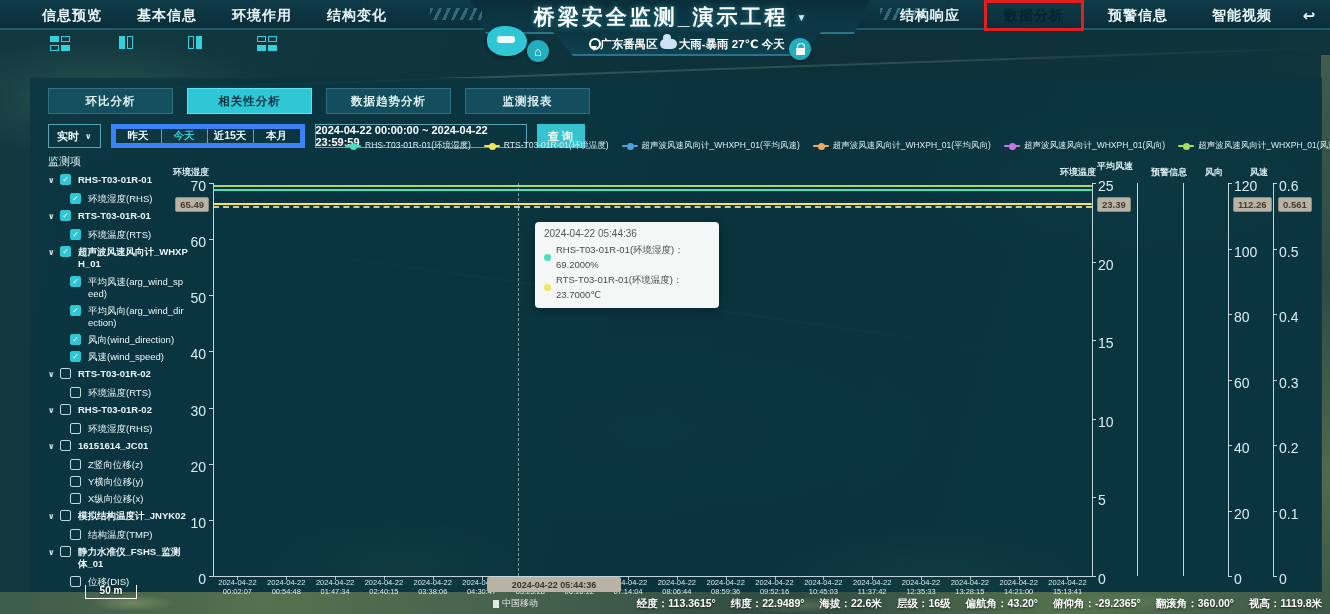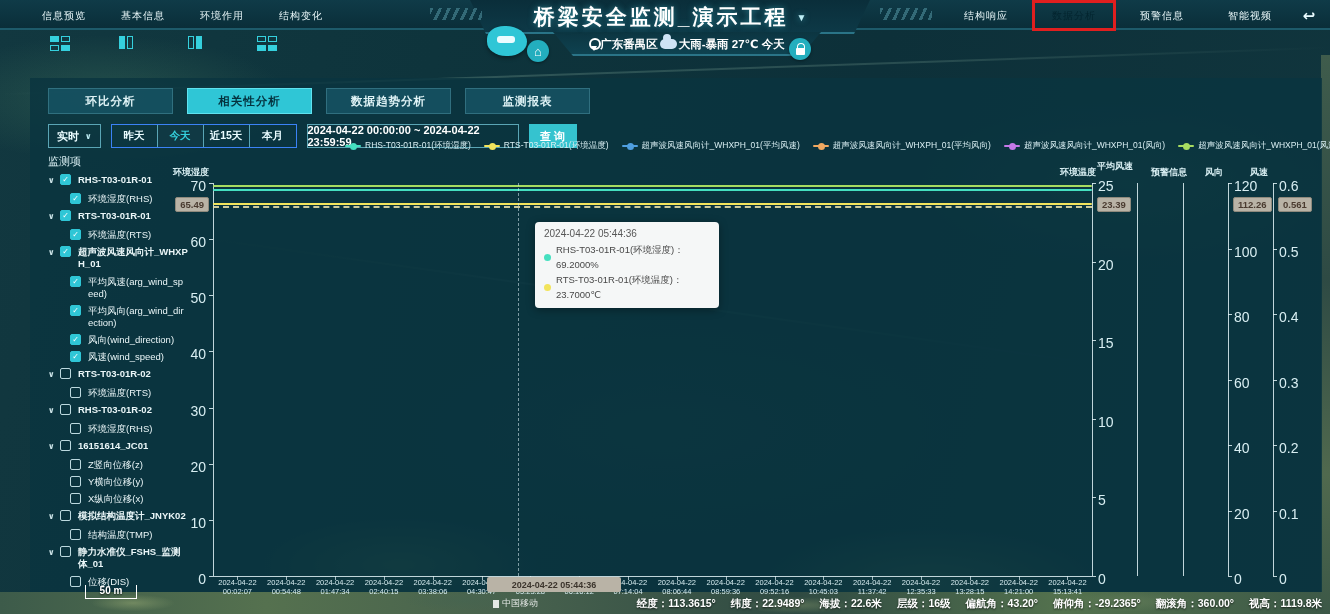--- a/index.html
+++ b/index.html
@@ -63,21 +63,21 @@
     box-shadow:0 1px 3px rgba(0,0,0,.4); cursor:pointer; }
   .home-btn { left:527px; top:40px; }
   .lock-btn { left:789px; top:38px; }
   .lock-glyph { position:relative; width:9px; height:7px; background:#fff; border-radius:1px; margin-top:4px; }
   .lock-glyph::before { content:''; position:absolute; left:1.5px; top:-5px; width:6px; height:6px;
     border:1.5px solid #fff; border-bottom:none; border-radius:4px 4px 0 0; }
 
   .nav-left { position:absolute; left:28px; top:4px; display:flex; gap:7px; }
   .nav-right { position:absolute; right:44px; top:4px; display:flex; gap:16px; }
   .nav-item { position:relative; height:23px; padding:0 14px; display:flex; align-items:center;
-    color:#e8f6f8; font-size:10px; font-weight:normal; letter-spacing:1px; cursor:pointer; }
+    color:#e8f6f8; font-size:14px; font-weight:bold; letter-spacing:1px; cursor:pointer; }
   .nav-item::before { content:''; position:absolute; inset:0; background:rgba(25,80,96,.75);
     border:1px solid rgba(120,190,205,.35); transform:skewX(-22deg); z-index:-1; }
   .nav-item.active { color:#03242e; }
   .nav-item.active::before { background:#2fc6d6; border-color:#5fe2ef; }
   .red-marker { position:absolute; inset:-4px -6px; border:3px solid #e01f1f; z-index:5; pointer-events:none; }
   .back-btn { position:absolute; right:6px; top:4px; width:30px; height:23px; display:flex;
     align-items:center; justify-content:center; color:#eafcff; font-size:15px; font-weight:bold; cursor:pointer; }
   .back-btn::before { content:''; position:absolute; inset:0; background:rgba(25,80,96,.75);
     border:1px solid rgba(120,190,205,.35); transform:skewX(-22deg); z-index:-1; }
   .icons-row { position:absolute; left:50px; top:36px; width:230px; display:flex; gap:47px; }
@@ -96,21 +96,21 @@
   .tabs { position:absolute; left:18px; top:10px; display:flex; gap:14px; }
   .tab { width:125px; height:26px; display:flex; align-items:center; justify-content:center;
     font-size:11.5px; font-weight:bold; color:#dff3f6; background:rgba(22,84,100,.85);
     border:1px solid rgba(100,175,190,.35); cursor:pointer; letter-spacing:1px; }
   .tab.active { background:#2fc6d6; color:#04323e; border-color:#5fe2ef; }
 
   .filter-row { position:absolute; left:18px; top:46px; display:flex; align-items:center; gap:10px; }
   .rt-select { height:24px; padding:0 8px; display:flex; align-items:center; gap:6px; font-size:11px;
     font-weight:bold; color:#eafcff; border:1px solid #5aa5b5; cursor:pointer; }
   .rt-select .dd { font-size:8px; color:#bfeef5; }
-  .seg-group { display:flex; height:24px; border:1px solid #3b82f6; }
+  .seg-group { display:flex; height:24px; border:5px solid #3b82f6; }
   .seg { width:46px; display:flex; align-items:center; justify-content:center; font-size:10.5px;
     font-weight:bold; color:#eafcff; border-right:1px solid #5aa5b5; cursor:pointer; }
   .seg:last-child { border-right:none; }
   .seg.active { color:#35d0dd; background:rgba(20,60,72,.6); }
   .date-box { height:24px; width:212px; display:flex; align-items:center; justify-content:center;
     font-size:11px; font-weight:bold; color:#fff; border:1px solid #5aa5b5; cursor:text; }
   .query-btn { height:24px; width:48px; display:flex; align-items:center; justify-content:center;
     background:#35c3cf; color:#fff; font-size:11px; font-weight:bold; cursor:pointer; }
 
   .sidebar-title { position:absolute; left:18px; top:76px; font-size:11px; color:#d8eef2; }

